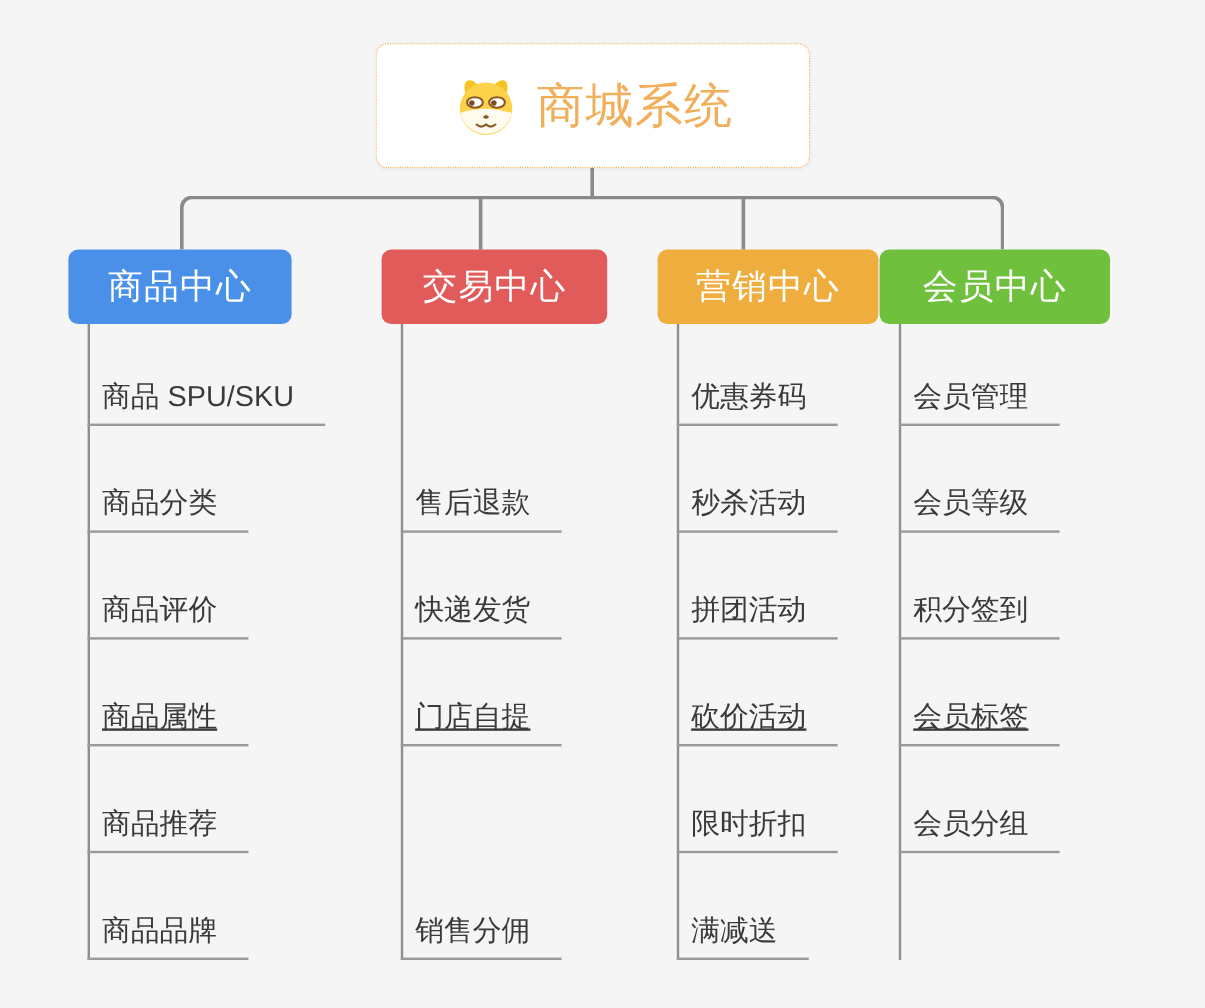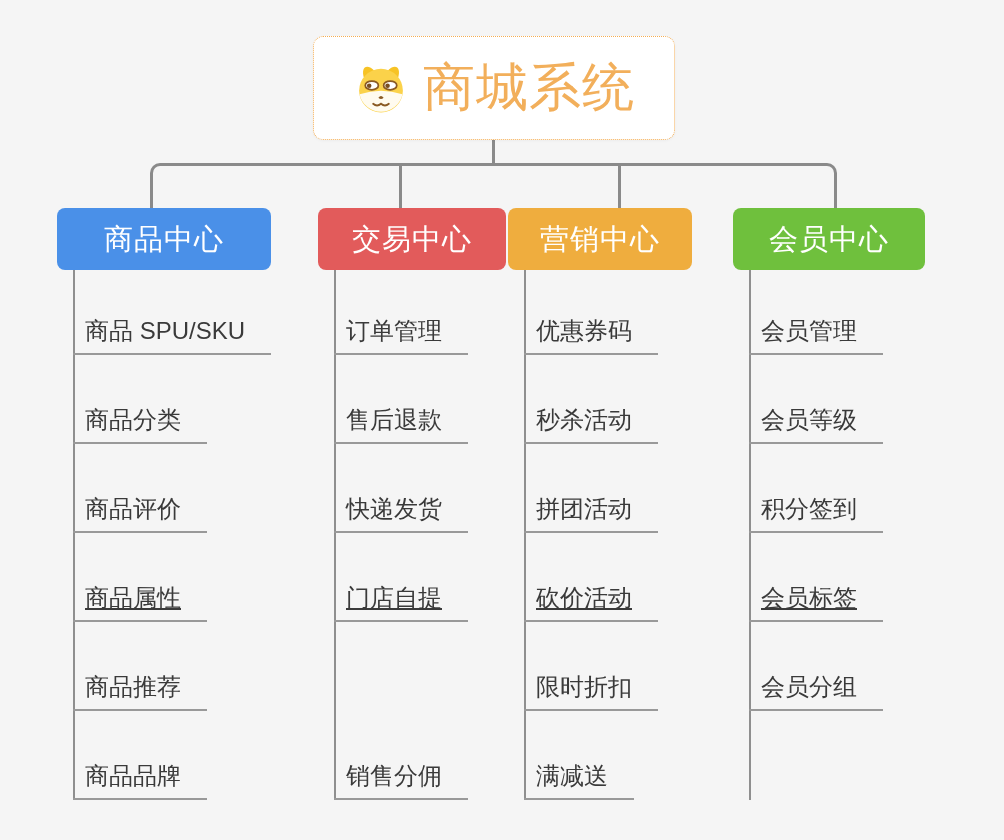--- a/index.html
+++ b/index.html
@@ -52,32 +52,32 @@
     border: 1px dotted #F5AE54;
     border-radius: 10px;
     box-sizing: border-box;
     display: flex;
     align-items: center;
     justify-content: center;
     gap: 14px;
     box-shadow: 0 1px 3px rgba(0,0,0,0.04);
   }
   .root-title {
-    font-size: 52px;
+    font-size: 40px;
     color: #F2AF5B;
     letter-spacing: 1px;
     white-space: nowrap;
   }
   .dog-icon { width: 56px; height: 56px; flex: 0 0 auto; }
 
   
   .branch { position: absolute; top: 208px; }
-  .branch-0 { left: 57px;  width: 214px; }
+  .branch-0 { left: 57px;  width: 186px; }
   .branch-1 { left: 307px; width: 188px; margin-left: 11px; }
-  .branch-2 { left: 508px; width: 184px; }
+  .branch-2 { left: 548px; width: 184px; }
   .branch-3 { left: 733px; width: 192px; }
 
   .branch-box {
     position: relative;
     width: 100%; height: 62px;
     border-radius: 8px;
     color: #FFFFFF;
     font-size: 29px;
     line-height: 62px;
     text-align: center;
@@ -141,21 +141,20 @@
     <div class="leaf leaf-1">商品分类</div>
     <div class="leaf leaf-2">商品评价</div>
     <div class="leaf leaf-3">商品属性</div>
     <div class="leaf leaf-4">商品推荐</div>
     <div class="leaf leaf-5">商品品牌</div>
   </div>
 
   <div class="branch branch-1">
     <div class="branch-box" style="background-color: rgb(226, 91, 91);">交易中心</div>
     <div class="trunk"></div>
-    <div class="leaf leaf-0">订单管理</div>
     <div class="leaf leaf-1">售后退款</div>
     <div class="leaf leaf-2">快递发货</div>
     <div class="leaf leaf-3">门店自提</div>
     <div class="leaf leaf-5">销售分佣</div>
   </div>
 
   <div class="branch branch-2">
     <div class="branch-box" style="background-color: rgb(239, 173, 62);">营销中心</div>
     <div class="trunk"></div>
     <div class="leaf leaf-0">优惠券码</div>

